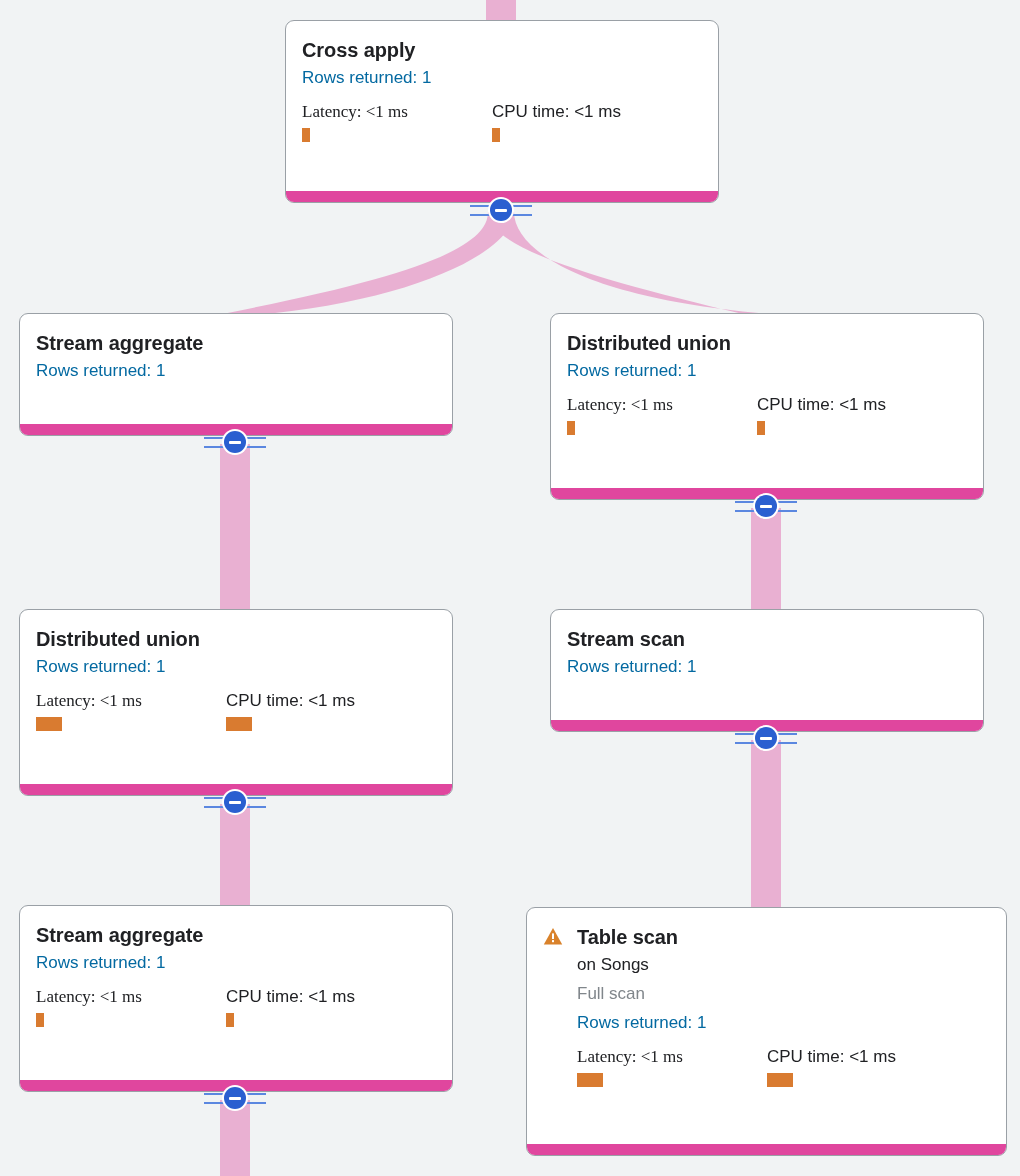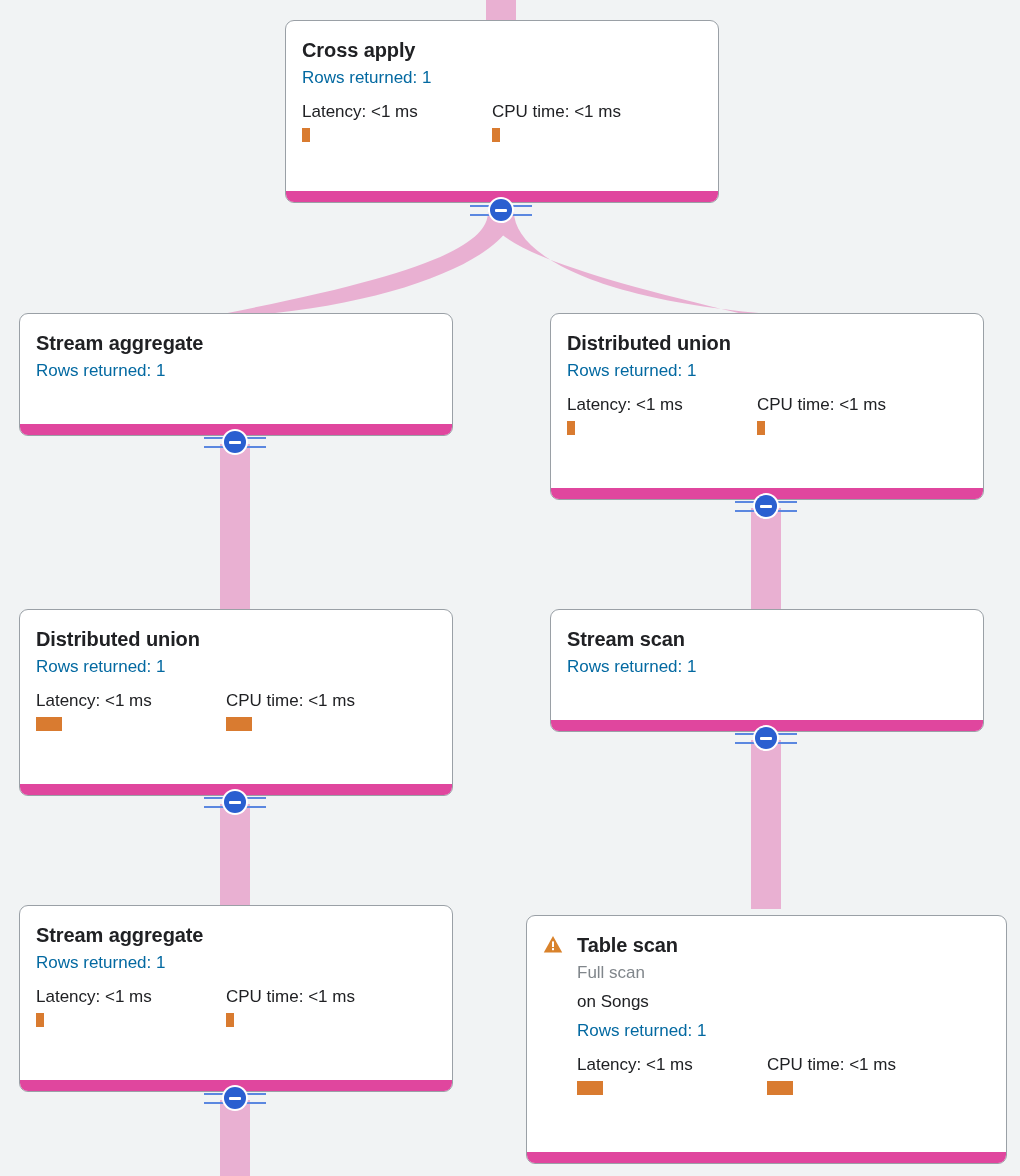--- a/index.html
+++ b/index.html
@@ -88,21 +88,21 @@
     white-space: nowrap;
   }
   .metrics {
     display: flex;
     flex-direction: row;
     margin-top: 8px;
   }
   .metric {
     flex: 0 0 auto;
   }
-  .metric.latency { width: 190px; }
+  .metric.latency { width: 190px; font-family: Liberation Serif, serif; }
   .metric-label {
     font-size: 17px;
     color: #202124;
     line-height: 22px;
     white-space: nowrap;
   }
   .metric-bar {
     margin-top: 5px;
     height: 14px;
     background: #d97b30;
@@ -281,34 +281,34 @@
                 <div class="metric cpu">
                   <div class="metric-label">CPU time: &lt;1 ms</div>
                   <div class="metric-bar" style="width: 8px;"></div>
                 </div>
               </div>
             </div>
           </div>
         </div>
         <div class="node-footer"></div>
       </div>
-      <div class="node" style="left: 526px; top: 907px; width: 481px; height: 249px; margin-top: 8px;">
+      <div class="node" style="left: 526px; top: 907px; width: 481px; height: 249px;">
         <div class="node-body" style="height: 236px;">
           <div class="node-inner">
             <div class="warn-wrap">
               <svg class="warn-icon" viewBox="0 0 20 19">
                 <path d="M10 1 L19.2 17.6 L0.8 17.6 Z" fill="#d9822b"></path>
                 <rect x="9" y="6.4" width="2" height="5.6" fill="#ffffff"></rect>
                 <rect x="9" y="13.1" width="2" height="2.1" fill="#ffffff"></rect>
               </svg>
             </div>
             <div class="node-content">
               <div class="node-title">Table scan</div>
+              <div class="node-sub">on Songs</div>
               <div class="node-sub muted">Full scan</div>
-              <div class="node-sub">on Songs</div>
               <div class="node-rows">Rows returned: 1</div>
               <div class="metrics">
                 <div class="metric latency">
                   <div class="metric-label">Latency: &lt;1 ms</div>
                   <div class="metric-bar" style="width: 26px;"></div>
                 </div>
                 <div class="metric cpu">
                   <div class="metric-label">CPU time: &lt;1 ms</div>
                   <div class="metric-bar" style="width: 26px;"></div>
                 </div>

